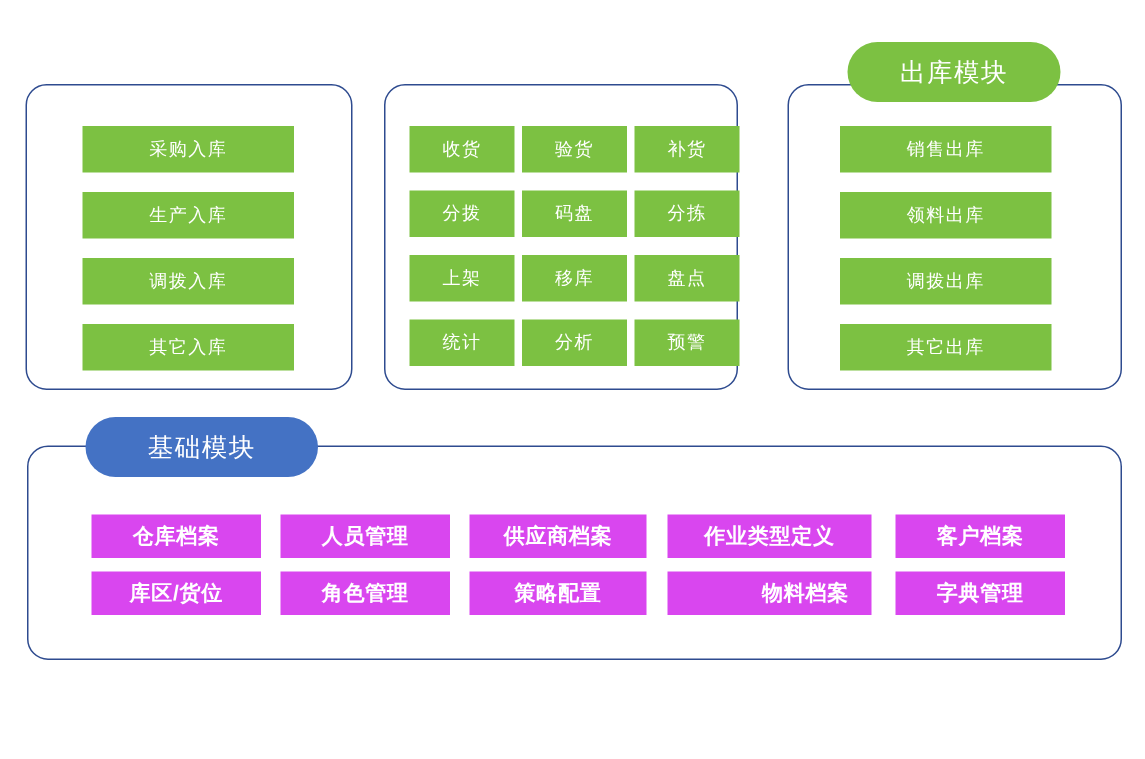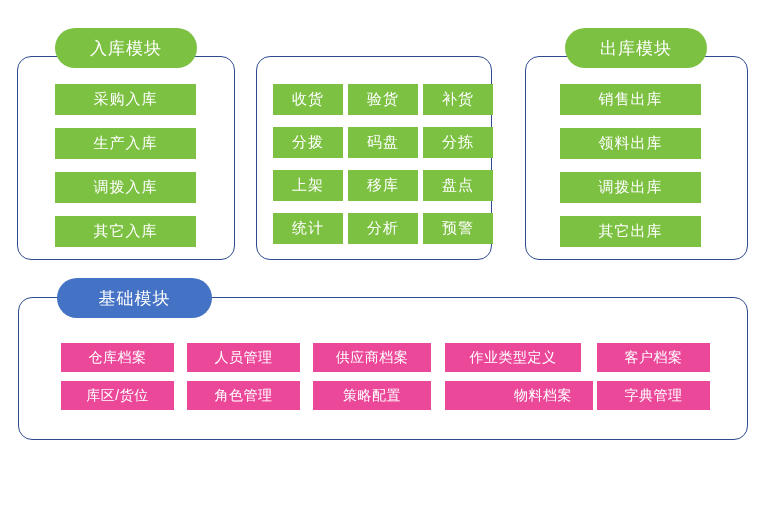--- a/index.html
+++ b/index.html
@@ -55,22 +55,22 @@
   .chip {
     position: absolute;
     display: flex;
     align-items: center;
     justify-content: center;
     color: #ffffff;
     box-sizing: border-box;
     z-index: 4;
     white-space: nowrap;
   }
-  .chip.green { background: #7cc142; font-size: 15px; letter-spacing: 1px; }
-  .chip.blue  { background: #ec4899; font-size: 14px; letter-spacing: 0.5px; }
+  .chip.green { background: #7cc142; font-size: 12px; letter-spacing: 1px; }
+  .chip.blue  { background: #d946ef; font-size: 14px; letter-spacing: 0.5px; font-weight: bold; }
 
   
   .chip.col {
     width: 141px;
     height: 31px;
   }
   #panel-inbound-items  { position: absolute; left: 55px;  top: 84px; }
   #panel-outbound-items { position: absolute; left: 560px; top: 84px; }
   .col-wrap .chip.col:nth-child(1) { top: 0px;   left: 0; }
   .col-wrap .chip.col:nth-child(2) { top: 44px;  left: 0; }
@@ -88,21 +88,20 @@
 </head>
 <body>
 
 <div id="canvas">
 
   <div class="panel" id="panel-inbound"></div>
   <div class="panel" id="panel-internal"></div>
   <div class="panel" id="panel-outbound"></div>
   <div class="panel" id="panel-basic"></div>
 
-  <div class="pill green" id="pill-inbound">入库模块</div>
 
 
   <div class="pill green" id="pill-outbound">出库模块</div>
 
   <div class="pill blue" id="pill-basic">基础模块</div>
 
   <div class="col-wrap" id="panel-inbound-items">
     <div class="chip green col" style="position:absolute;top:0px;">采购入库</div>
     <div class="chip green col" style="position:absolute;top:44px;">生产入库</div>
     <div class="chip green col" style="position:absolute;top:88px;">调拨入库</div>
@@ -139,17 +138,17 @@
 
     <div class="chip blue basic" style="position:absolute;left:0px;top:0px;width:113px;">仓库档案</div>
     <div class="chip blue basic" style="position:absolute;left:126px;top:0px;width:113px;">人员管理</div>
     <div class="chip blue basic" style="position:absolute;left:252px;top:0px;width:118px;">供应商档案</div>
     <div class="chip blue basic" style="position:absolute;left:384px;top:0px;width:136px;">作业类型定义</div>
     <div class="chip blue basic" style="position:absolute;left:536px;top:0px;width:113px;">客户档案</div>
 
     <div class="chip blue basic" style="position:absolute;left:0px;top:38px;width:113px;">库区/货位</div>
     <div class="chip blue basic" style="position:absolute;left:126px;top:38px;width:113px;text-align:right;">角色管理</div>
     <div class="chip blue basic" style="position:absolute;left:252px;top:38px;width:118px;">策略配置</div>
-    <div class="chip blue basic" style="position:absolute;left:384px;top:38px;width:148px;padding-left:48px;">物料档案</div>
+    <div class="chip blue basic" style="position:absolute;left:384px;top:38px;width:136px;padding-left:48px;">物料档案</div>
     <div class="chip blue basic" style="position:absolute;left:536px;top:38px;width:113px;">字典管理</div>
   </div>
 
 </div>
 
 </body></html>

